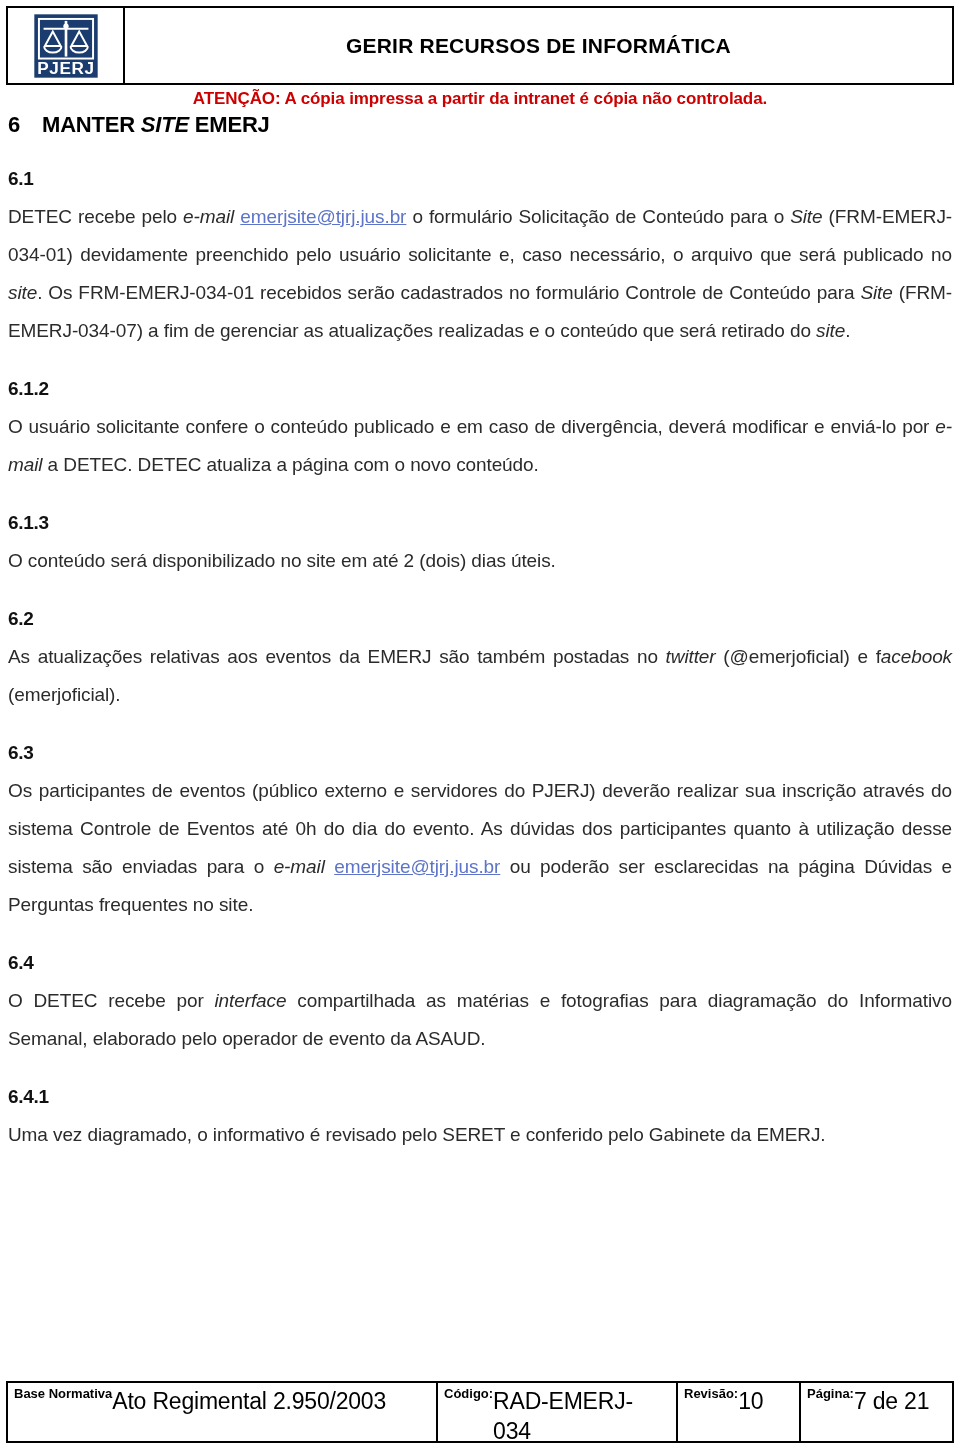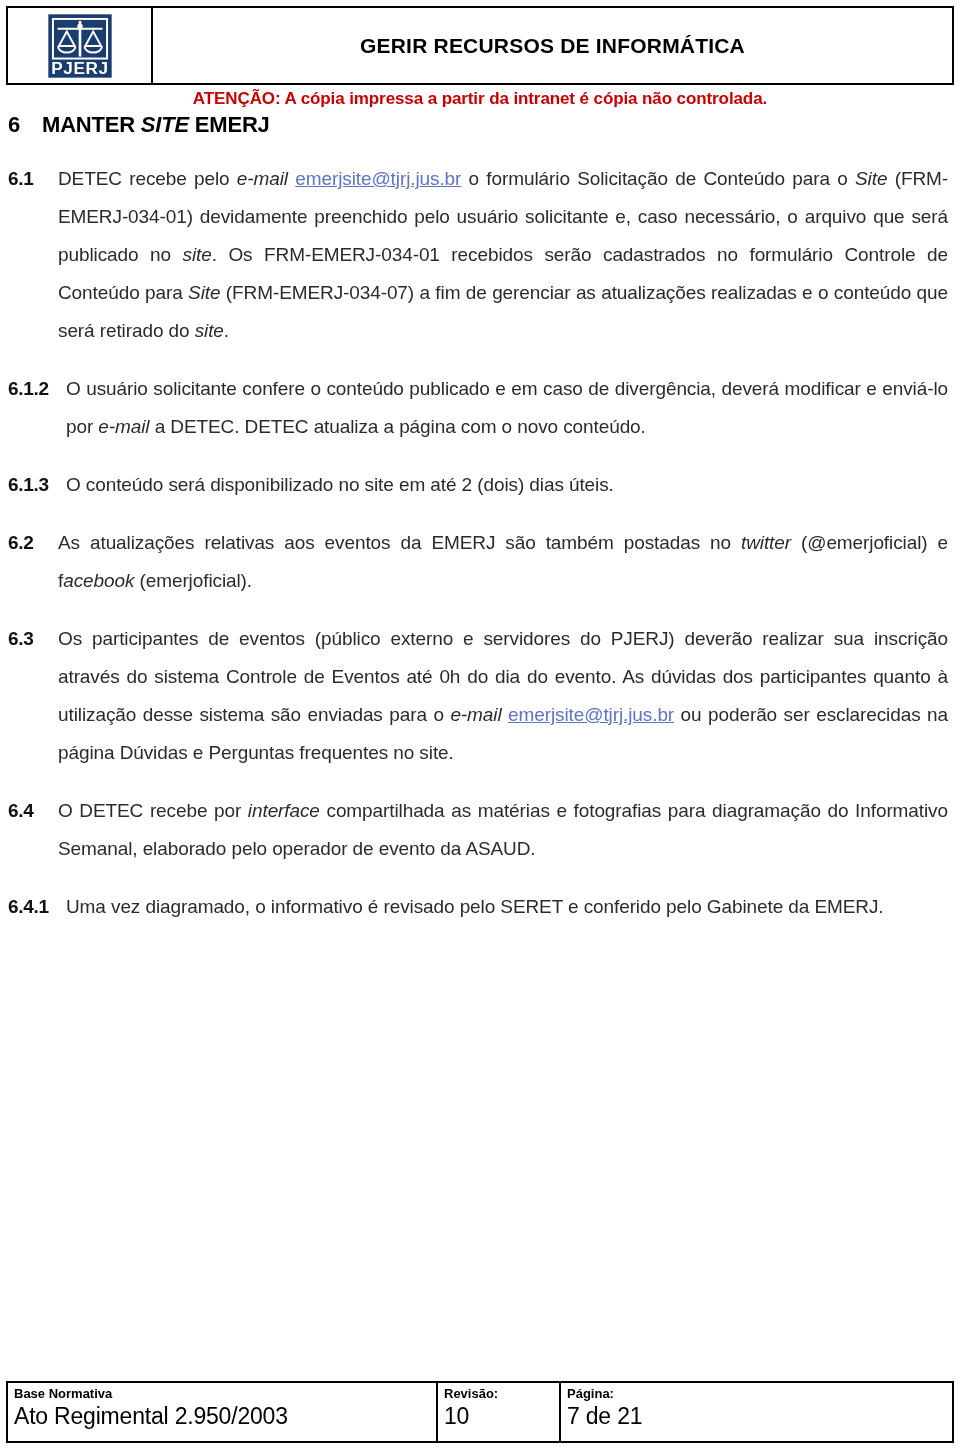--- a/index.html
+++ b/index.html
@@ -22,21 +22,21 @@
     left: 6px;
     top: 6px;
     width: 948px;
     height: 79px;
     border: 2px solid #000;
     box-sizing: border-box;
     display: flex;
     background: #fff;
   }
   .header-logo-cell {
-    width: 145px;
+    width: 117px;
     border-right: 2px solid #000;
     box-sizing: border-box;
     display: flex;
     align-items: center;
     justify-content: center;
   }
   .header-title-cell {
     flex: 1;
     display: flex;
     align-items: center;
@@ -88,22 +88,23 @@
   }
   .section-heading .num {
     display: inline-block;
     min-width: 34px;
   }
   .ital { font-style: italic; }
 
   .clause {
     display: flex;
     align-items: flex-start;
-    margin: 0 0 20px 0;
-    padding: 0 12px 0 8px;
+    margin: 0 8px 20px 0;
+    padding: 0 0 0 8px;
+    flex-direction: column;
   }
   .clause .num {
     flex: 0 0 auto;
     font-weight: bold;
     font-size: 19px;
     line-height: 38px;
     color: #111;
     letter-spacing: -0.3px;
   }
   .clause.lvl1 .num { width: 50px; }
@@ -133,21 +134,21 @@
     height: 62px;
     border: 2px solid #000;
     box-sizing: border-box;
     display: flex;
     background: #fff;
   }
   .footer-cell {
     box-sizing: border-box;
     border-right: 2px solid #000;
     display: flex;
-    flex-direction: column;
+    flex-direction: row;
     justify-content: flex-start;
     padding: 3px 6px 0 6px;
   }
   .footer-cell:last-child { border-right: none; }
   .fc-base { width: 430px; }
   .fc-codigo { width: 240px; }
   .fc-rev { width: 123px; }
   .fc-pag { flex: 1; }
 
   .fl-label {
@@ -232,20 +233,24 @@
     <div class="body">Uma vez diagramado, o informativo é revisado pelo SERET e conferido pelo Gabinete da EMERJ.</div>
   </div>
 
 </div>
 
 <div class="footer-table">
   <div class="footer-cell fc-base">
     <div class="fl-label">Base Normativa</div>
     <div class="fl-value">Ato Regimental 2.950/2003</div>
   </div>
+  <div class="footer-cell fc-codigo">
+    <div class="fl-label">Código:</div>
+    <div class="fl-value">RAD-EMERJ-034</div>
+  </div>
   <div class="footer-cell fc-rev">
     <div class="fl-label">Revisão:</div>
     <div class="fl-value">10</div>
   </div>
   <div class="footer-cell fc-pag">
     <div class="fl-label">Página:</div>
     <div class="fl-value">7 de 21</div>
   </div>
 </div>
 

